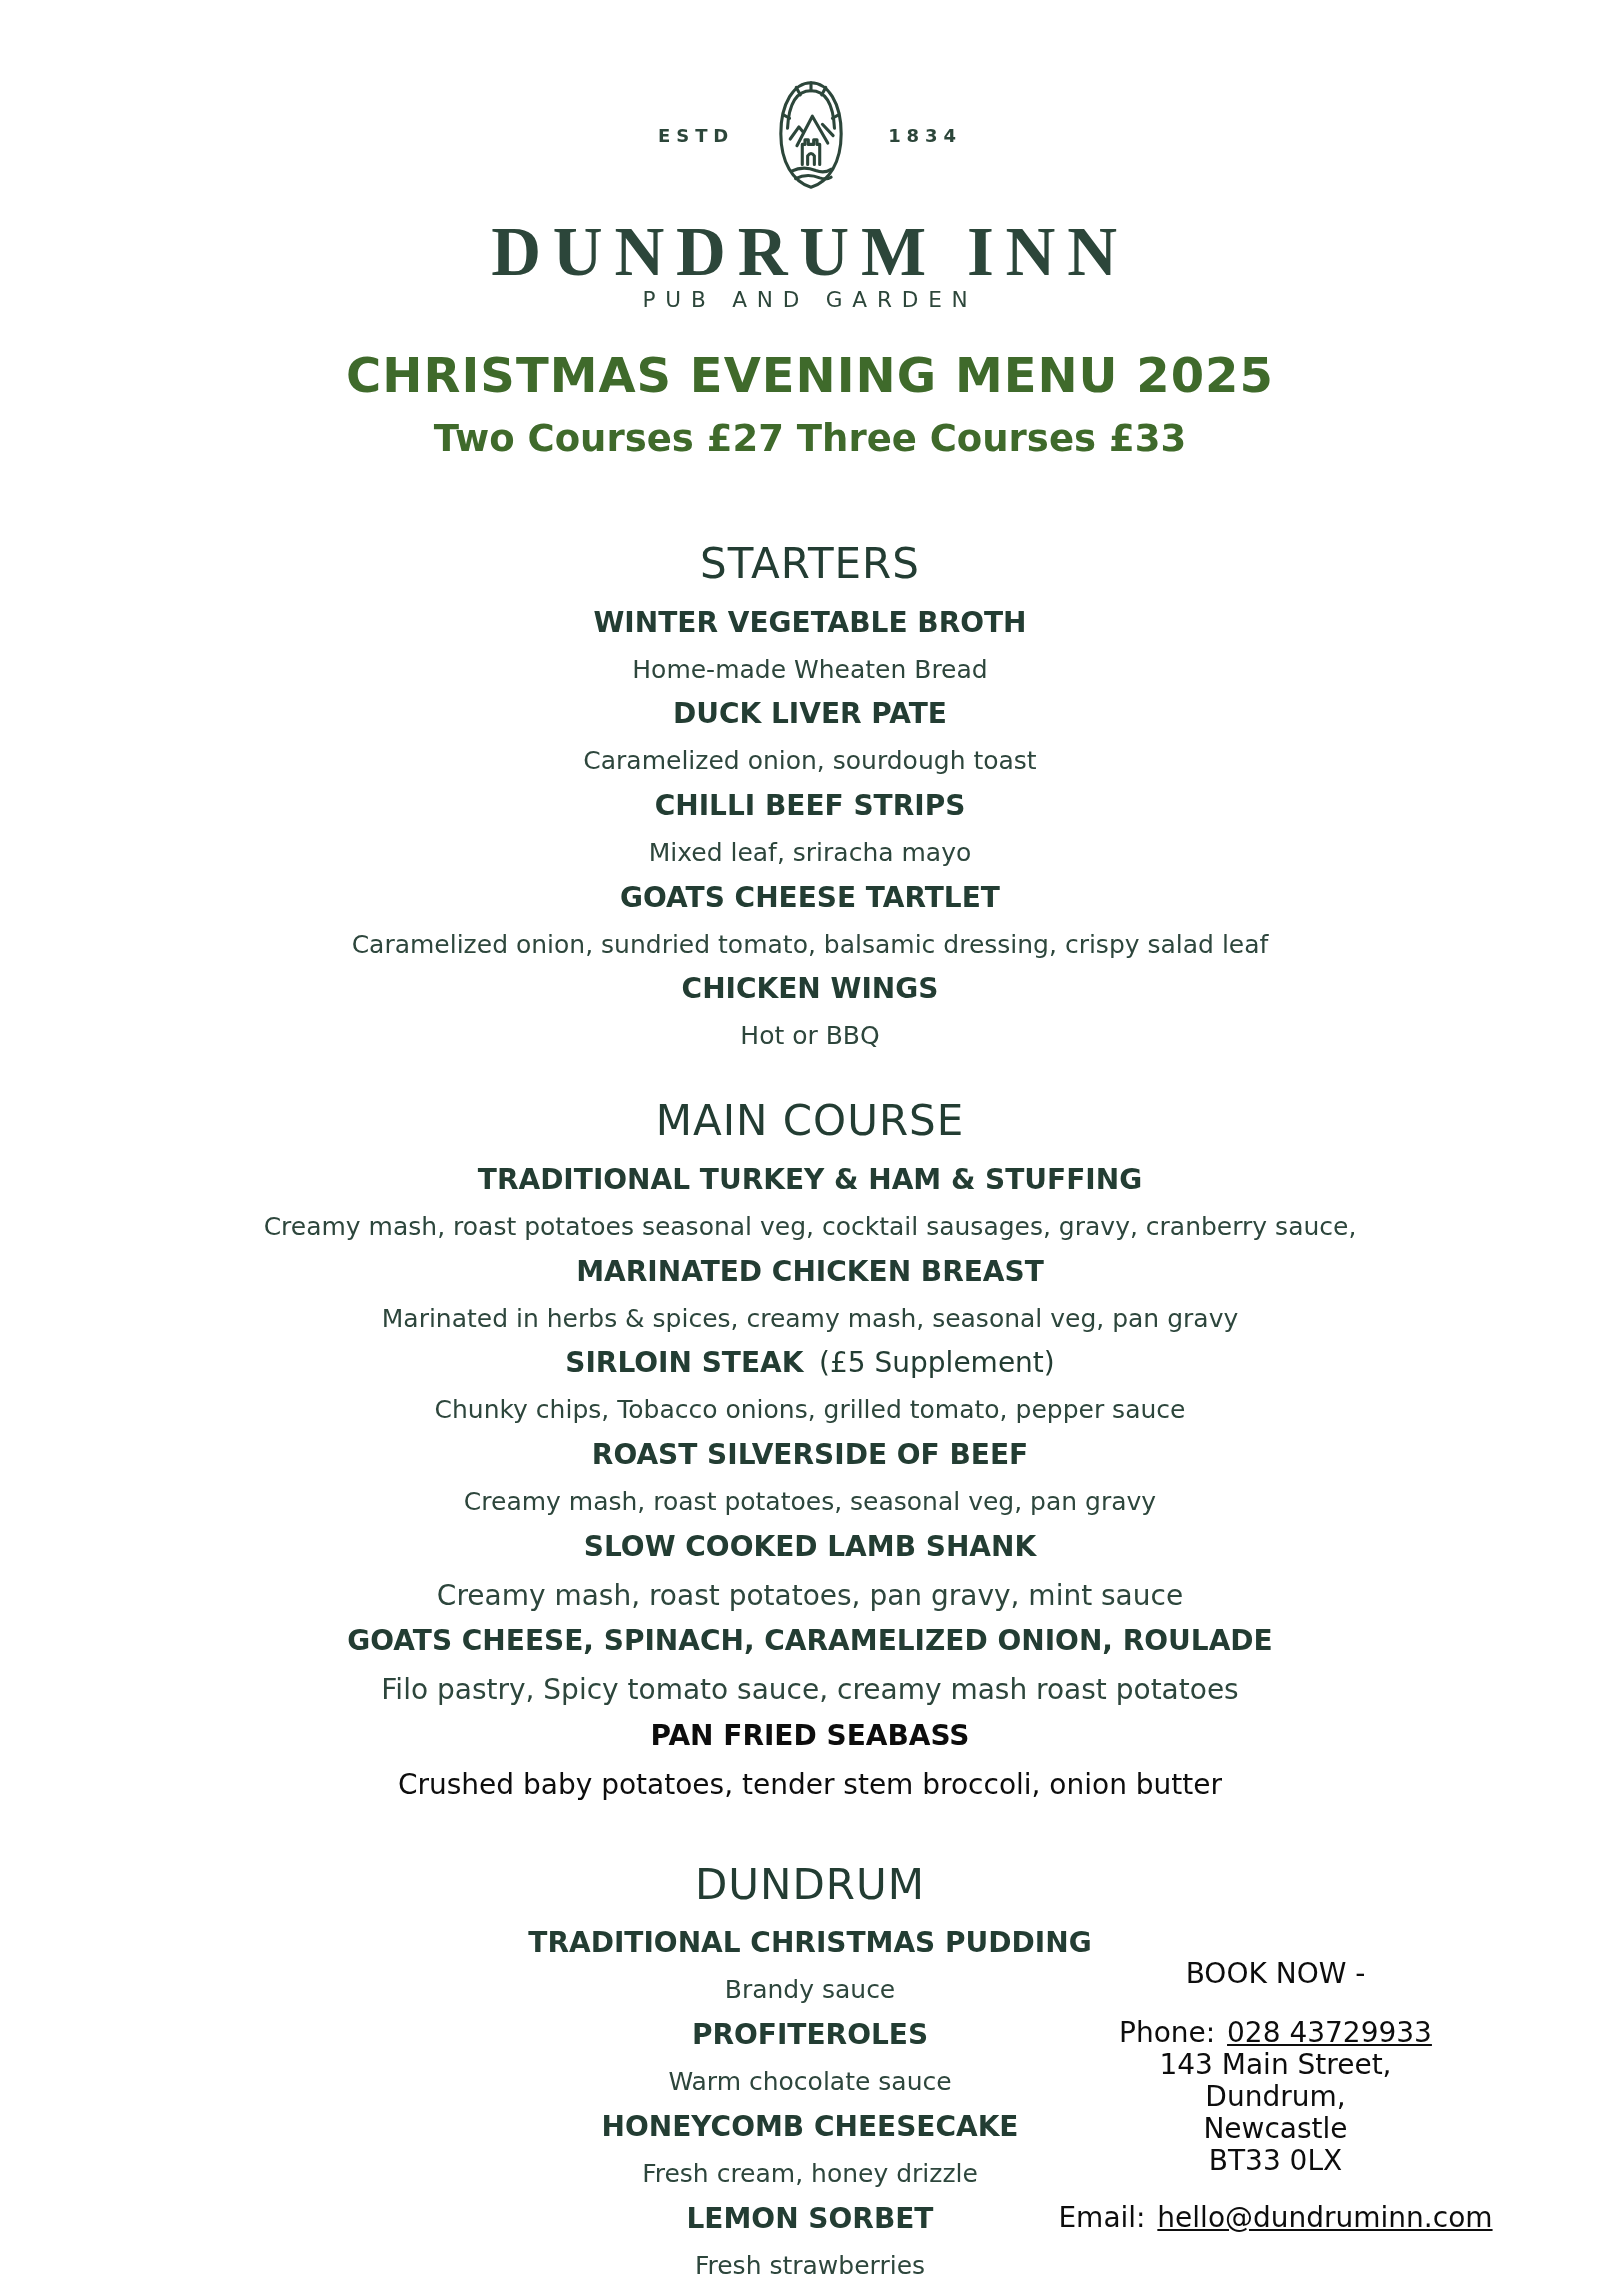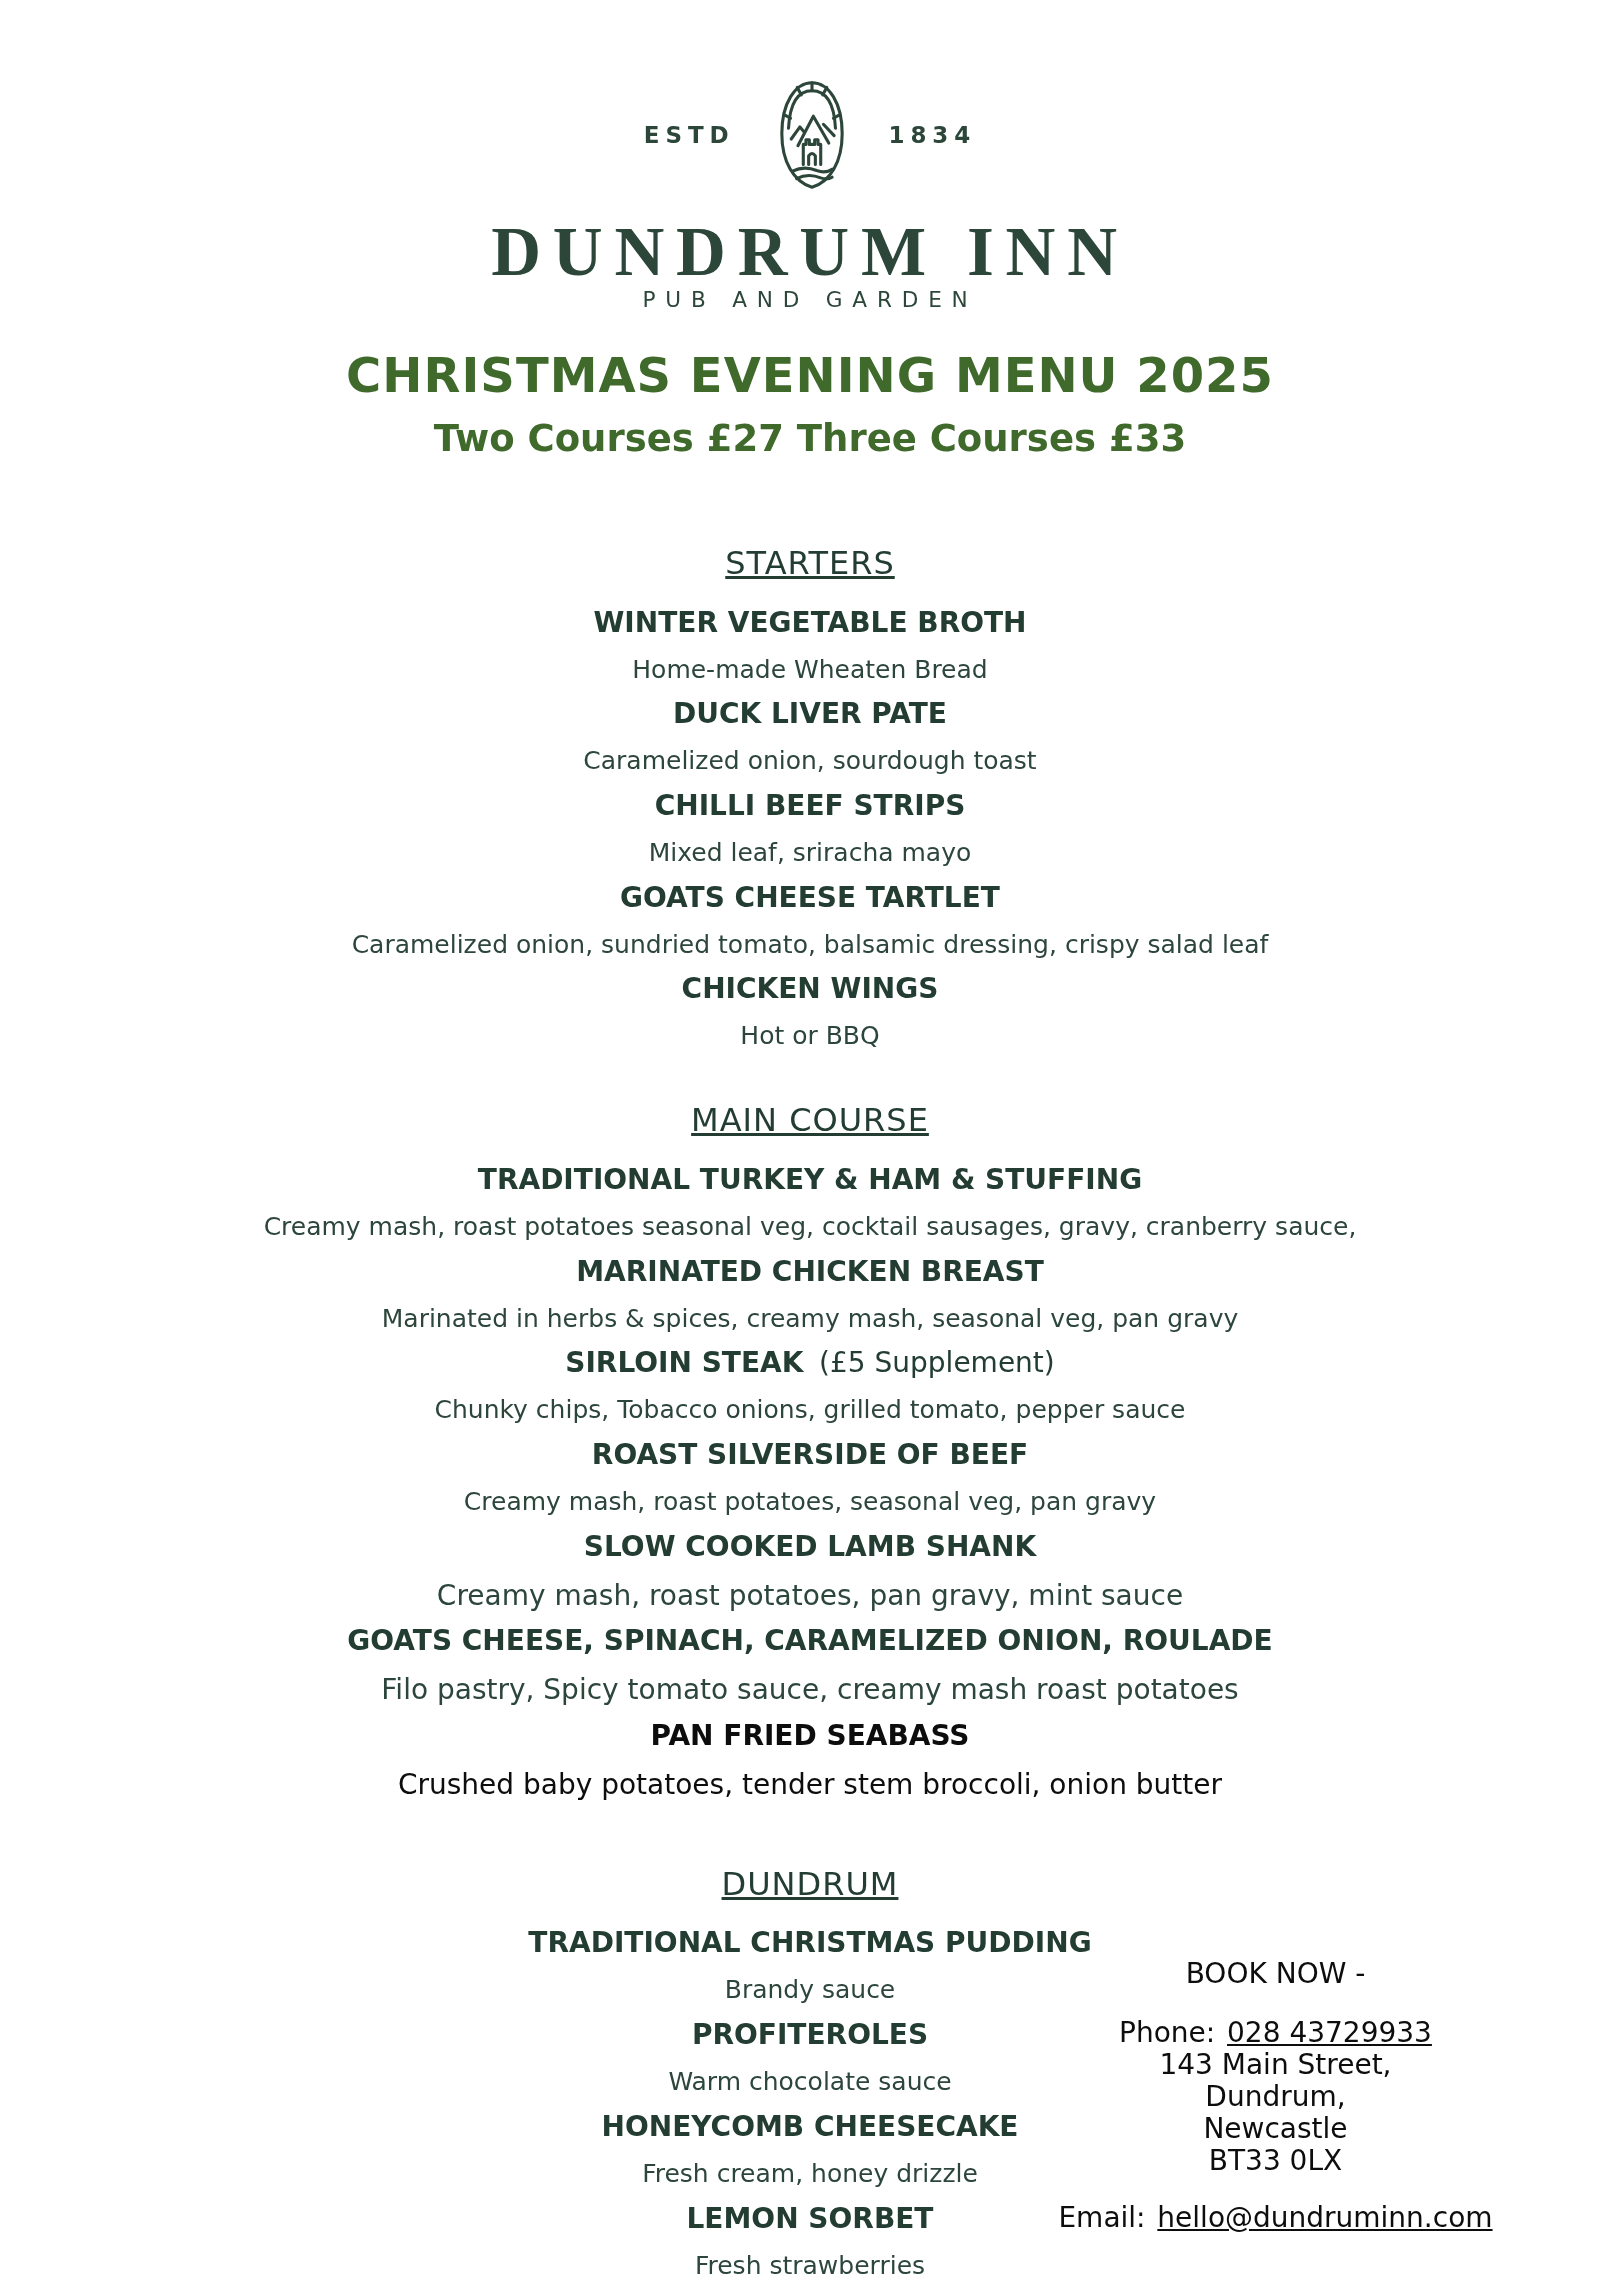--- a/index.html
+++ b/index.html
@@ -9,21 +9,21 @@
     background:#ffffff;
     font-family:"DejaVu Sans","Liberation Sans",sans-serif;
     overflow:hidden;
   }
   
   .header{padding-top:76px;text-align:center;}
   .badge-row{
     display:flex;justify-content:center;align-items:center;gap:33px;height:118px;
   }
   .estd,.year{
-    font-size:23px;font-weight:bold;letter-spacing:5.9px;color:var(--brand-green);text-align:center;
+    font-size:18px;font-weight:bold;letter-spacing:5.9px;color:var(--brand-green);text-align:center;
   }
   .crest{width:88px;height:118px;display:block;}
   .crest path,.crest polyline,.crest line{
     fill:none;stroke:var(--brand-green);stroke-width:4.6;stroke-linecap:round;stroke-linejoin:round;
   }
   .brand-name{
     margin:31px 0 0;
     font-family:"Liberation Serif","DejaVu Serif",serif;
     font-weight:700;font-size:69px;line-height:55px;letter-spacing:11.8px;
     color:var(--brand-green);
@@ -39,22 +39,22 @@
   .menu-subtitle{
     margin:19.6px 0 0;font-size:37px;line-height:39px;font-weight:bold;
     color:var(--accent-green);
   }
   
   .menu-col{width:1392px;margin:0 auto;text-align:center;}
   .menu-section{margin-top:51px;}
   .menu-section:first-child{margin-top:88px;}
   .menu-section.sec-2{margin-top:65px;}
   .section-heading{
-    margin:0 0 25.5px;font-size:32px;line-height:35px;font-weight:400;
-    color:var(--heading-green);letter-spacing:1px;text-decoration:underline;
+    margin:0 0 25.5px;font-size:42px;line-height:35px;font-weight:400;
+    color:var(--heading-green);letter-spacing:1px;
   }
   .menu-item{margin-bottom:12.7px;}
   .item-name{
     font-size:28px;line-height:32px;font-weight:bold;color:var(--heading-green);
   }
   .name-suffix{font-weight:400;margin-left:15.7px;}
   .item-desc{
     font-size:25px;line-height:32px;color:var(--body-green);margin-top:15px;
   }
   .item-desc.desc-large{font-size:28px;line-height:35px;}

